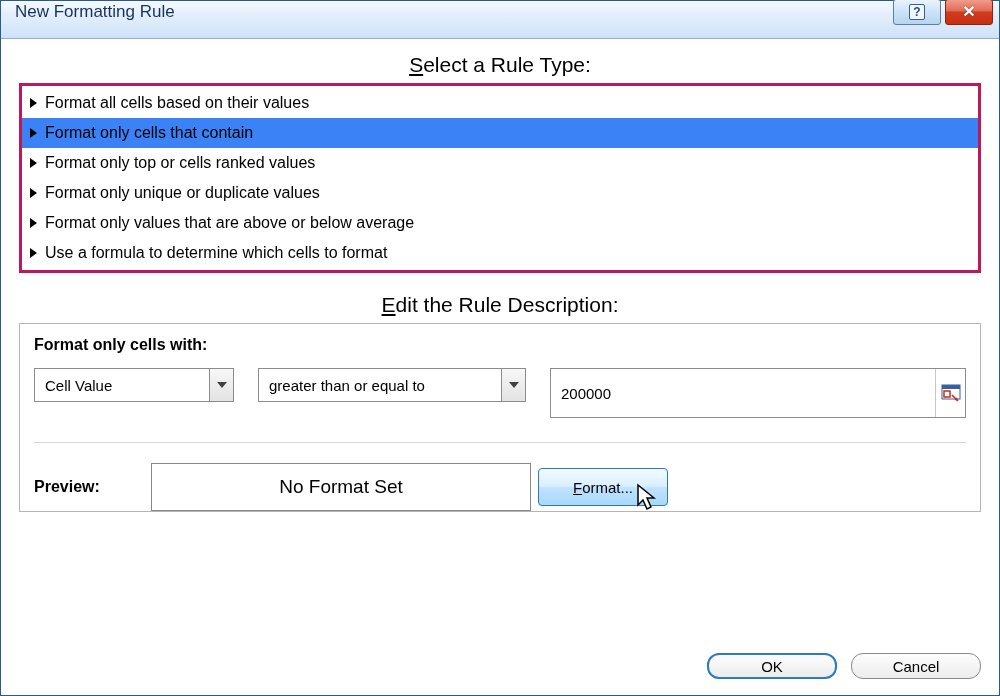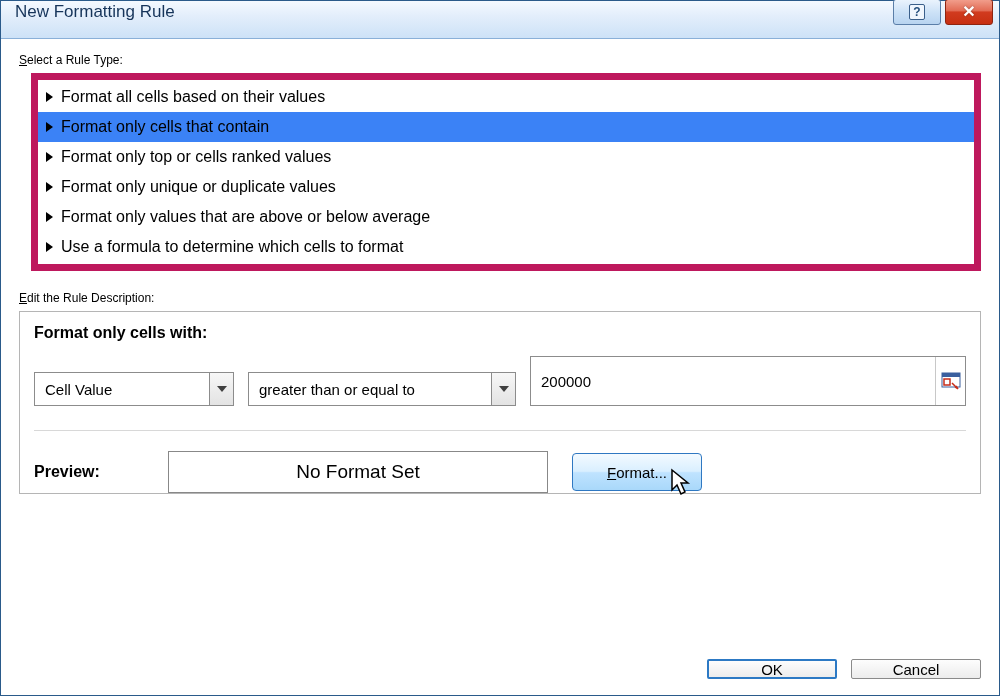--- a/index.html
+++ b/index.html
@@ -75,30 +75,30 @@
       font-weight: bold;
       text-shadow: 0 0 2px rgba(0,0,0,0.4);
     }
     .content {
       padding: 14px 18px 10px 18px;
       flex: 1;
       display: flex;
       flex-direction: column;
     }
     .section-label {
-      font-size: 12px;
+      font-size: 21px;
       margin-bottom: 6px;
+      text-align: center;
     }
     .section-label .ul { text-decoration: underline; }
     .rule-list {
-      border: 7px solid #be185d;
+      border: 3px solid #be185d;
       background: #fff;
       padding: 2px 0;
       margin-bottom: 20px;
-      margin-left: 12px;
     }
     .rule-item {
       display: flex;
       align-items: center;
       padding: 6px 8px;
       font-size: 16px;
       cursor: pointer;
     }
     .rule-item.selected {
       background: #3b82f6;
@@ -115,22 +115,22 @@
       border: 1px solid #b5b5b5;
       padding: 12px 14px 0 14px;
     }
     .desc-title {
       font-weight: bold;
       font-size: 16px;
       margin-bottom: 14px;
     }
     .row {
       display: flex;
-      align-items: flex-end;
-      gap: 14px;
+      align-items: flex-start;
+      gap: 24px;
     }
     .combo {
       display: flex;
       align-items: center;
       border: 1px solid #8c8c8c;
       background: #fff;
       height: 34px;
     }
     .combo .combo-text {
       padding: 0 10px;
@@ -184,30 +184,30 @@
       width: 20px;
       height: 18px;
     }
     .divider {
       border-top: 1px solid #d8d8d8;
       margin: 24px 0 20px 0;
     }
     .preview-row {
       display: flex;
       align-items: center;
-      gap: 24px;
+      gap: 7px;
     }
     .preview-label {
       font-weight: bold;
       font-size: 16px;
       width: 110px;
     }
     .preview-box {
       width: 380px;
-      height: 42px;
+      height: 48px;
       border: 1px solid #888;
       display: flex;
       align-items: center;
       justify-content: center;
       font-size: 19px;
     }
     .format-btn {
       height: 38px;
       width: 130px;
       border: 1px solid #2f78c2;
@@ -228,23 +228,23 @@
       pointer-events: none;
     }
     .footer {
       display: flex;
       justify-content: flex-end;
       gap: 14px;
       padding: 14px 18px 16px 18px;
     }
     .btn {
       width: 130px;
-      height: 20px;
+      height: 26px;
       border: 1px solid #8a8a8a;
-      border-radius: 2px;
+      border-radius: 12px;
       background: linear-gradient(to bottom, #fdfdfd, #ececec);
       font-size: 15px;
       display: flex;
       align-items: center;
       justify-content: center;
       cursor: pointer;
     }
     .btn.primary {
       border: 2px solid #2c79c4;
       background: linear-gradient(to bottom, #fdfdfd, #ececec);

